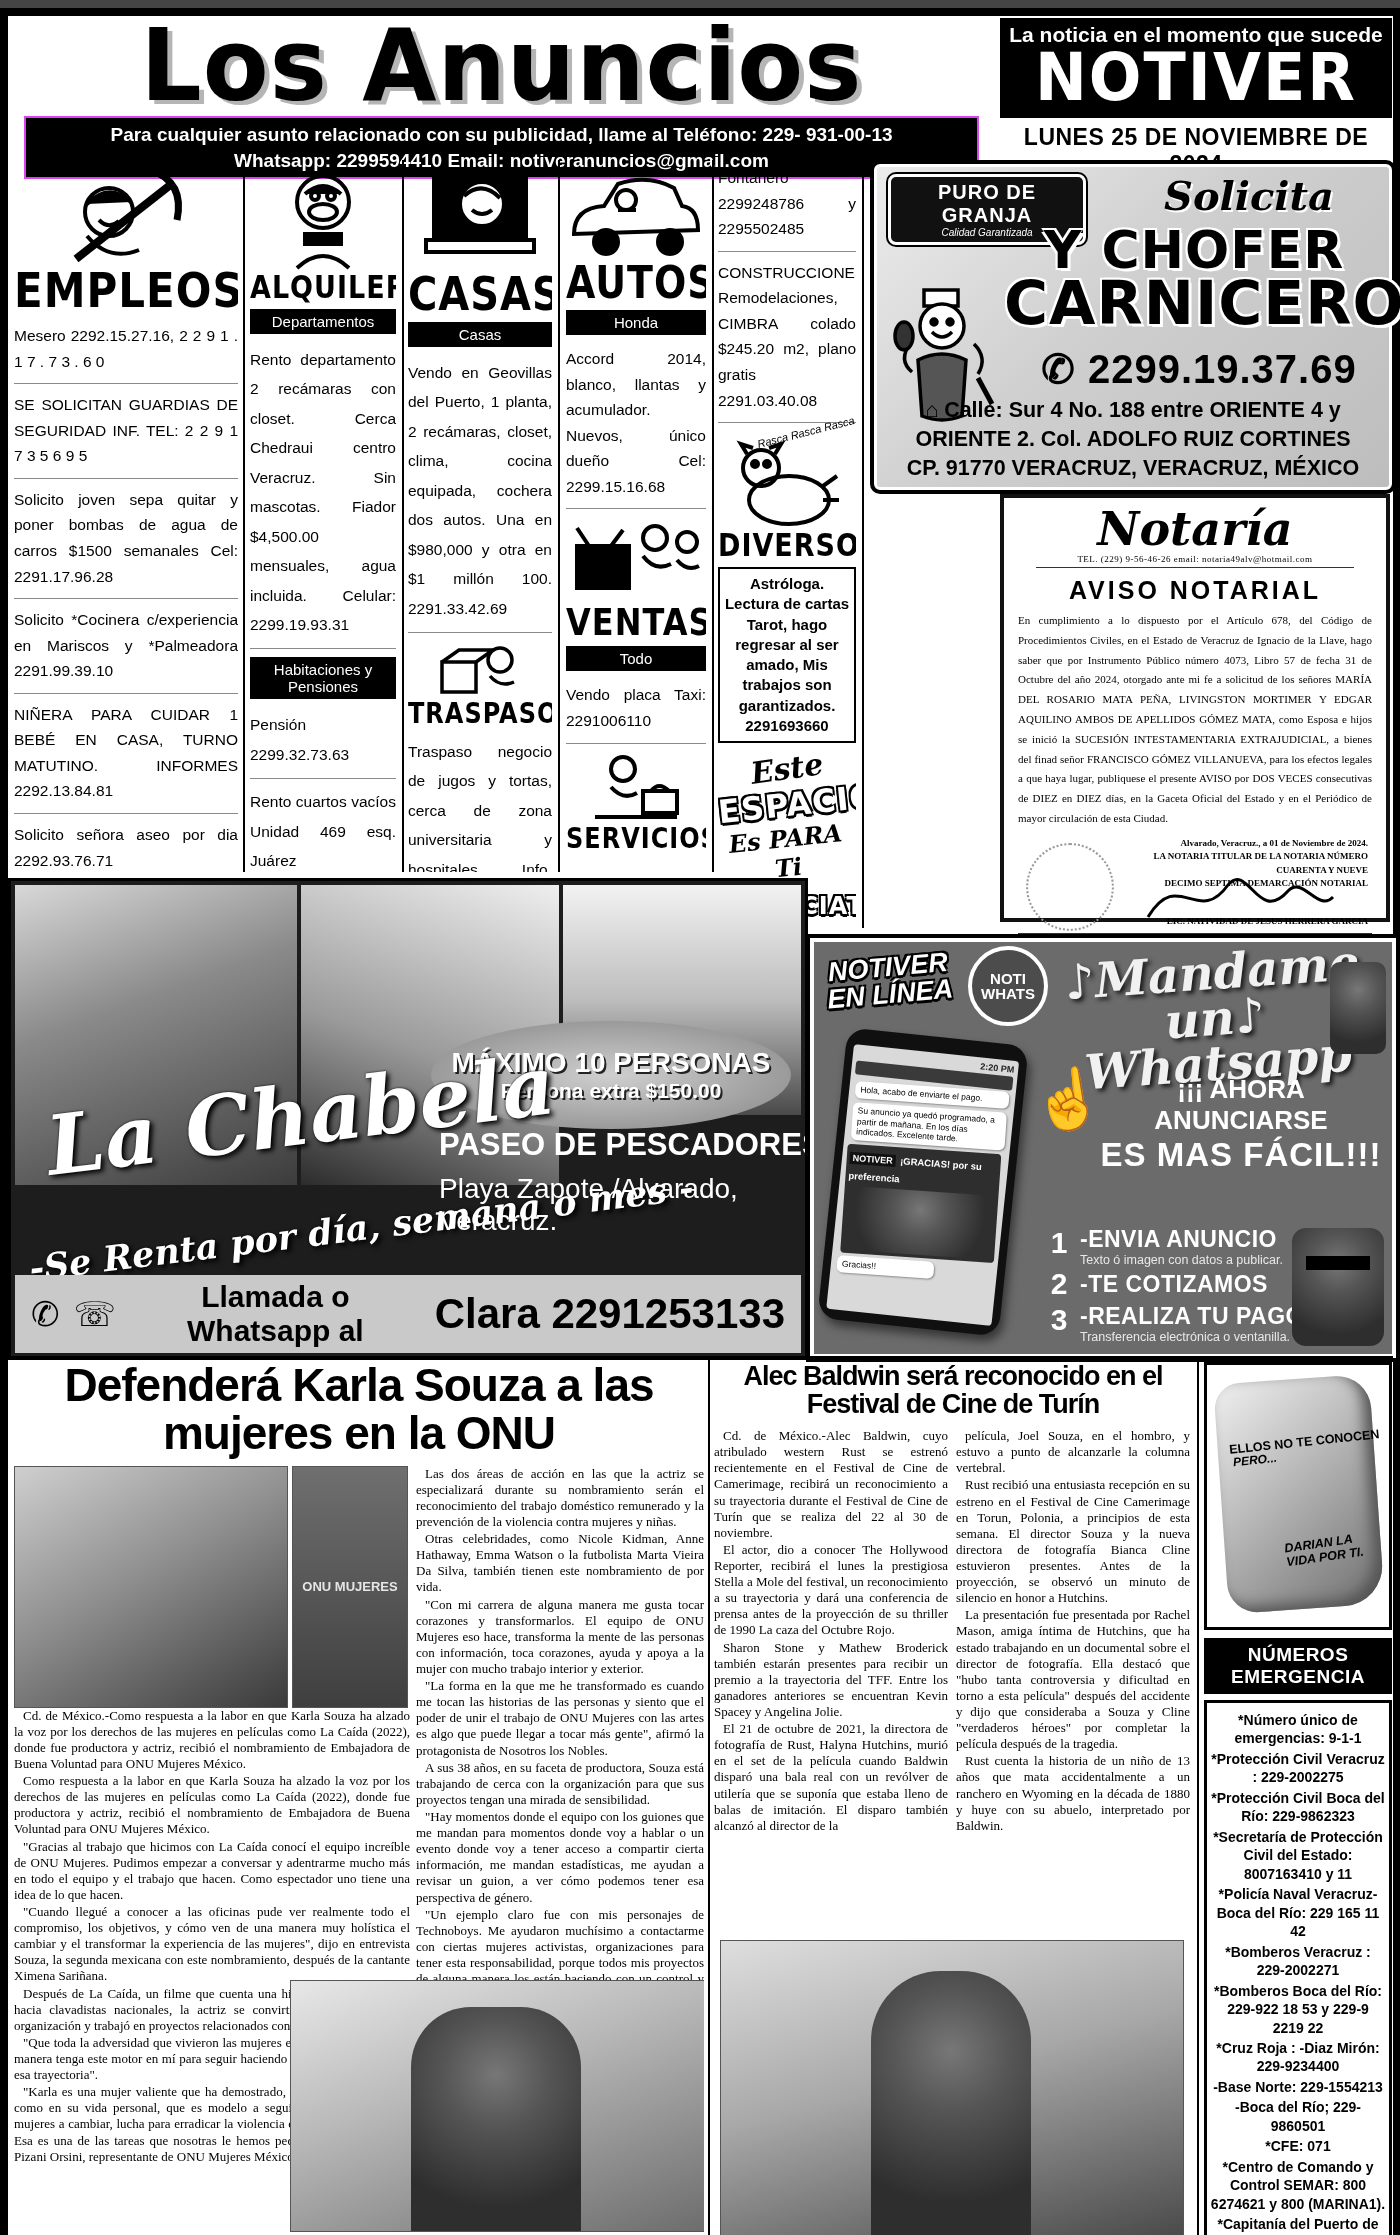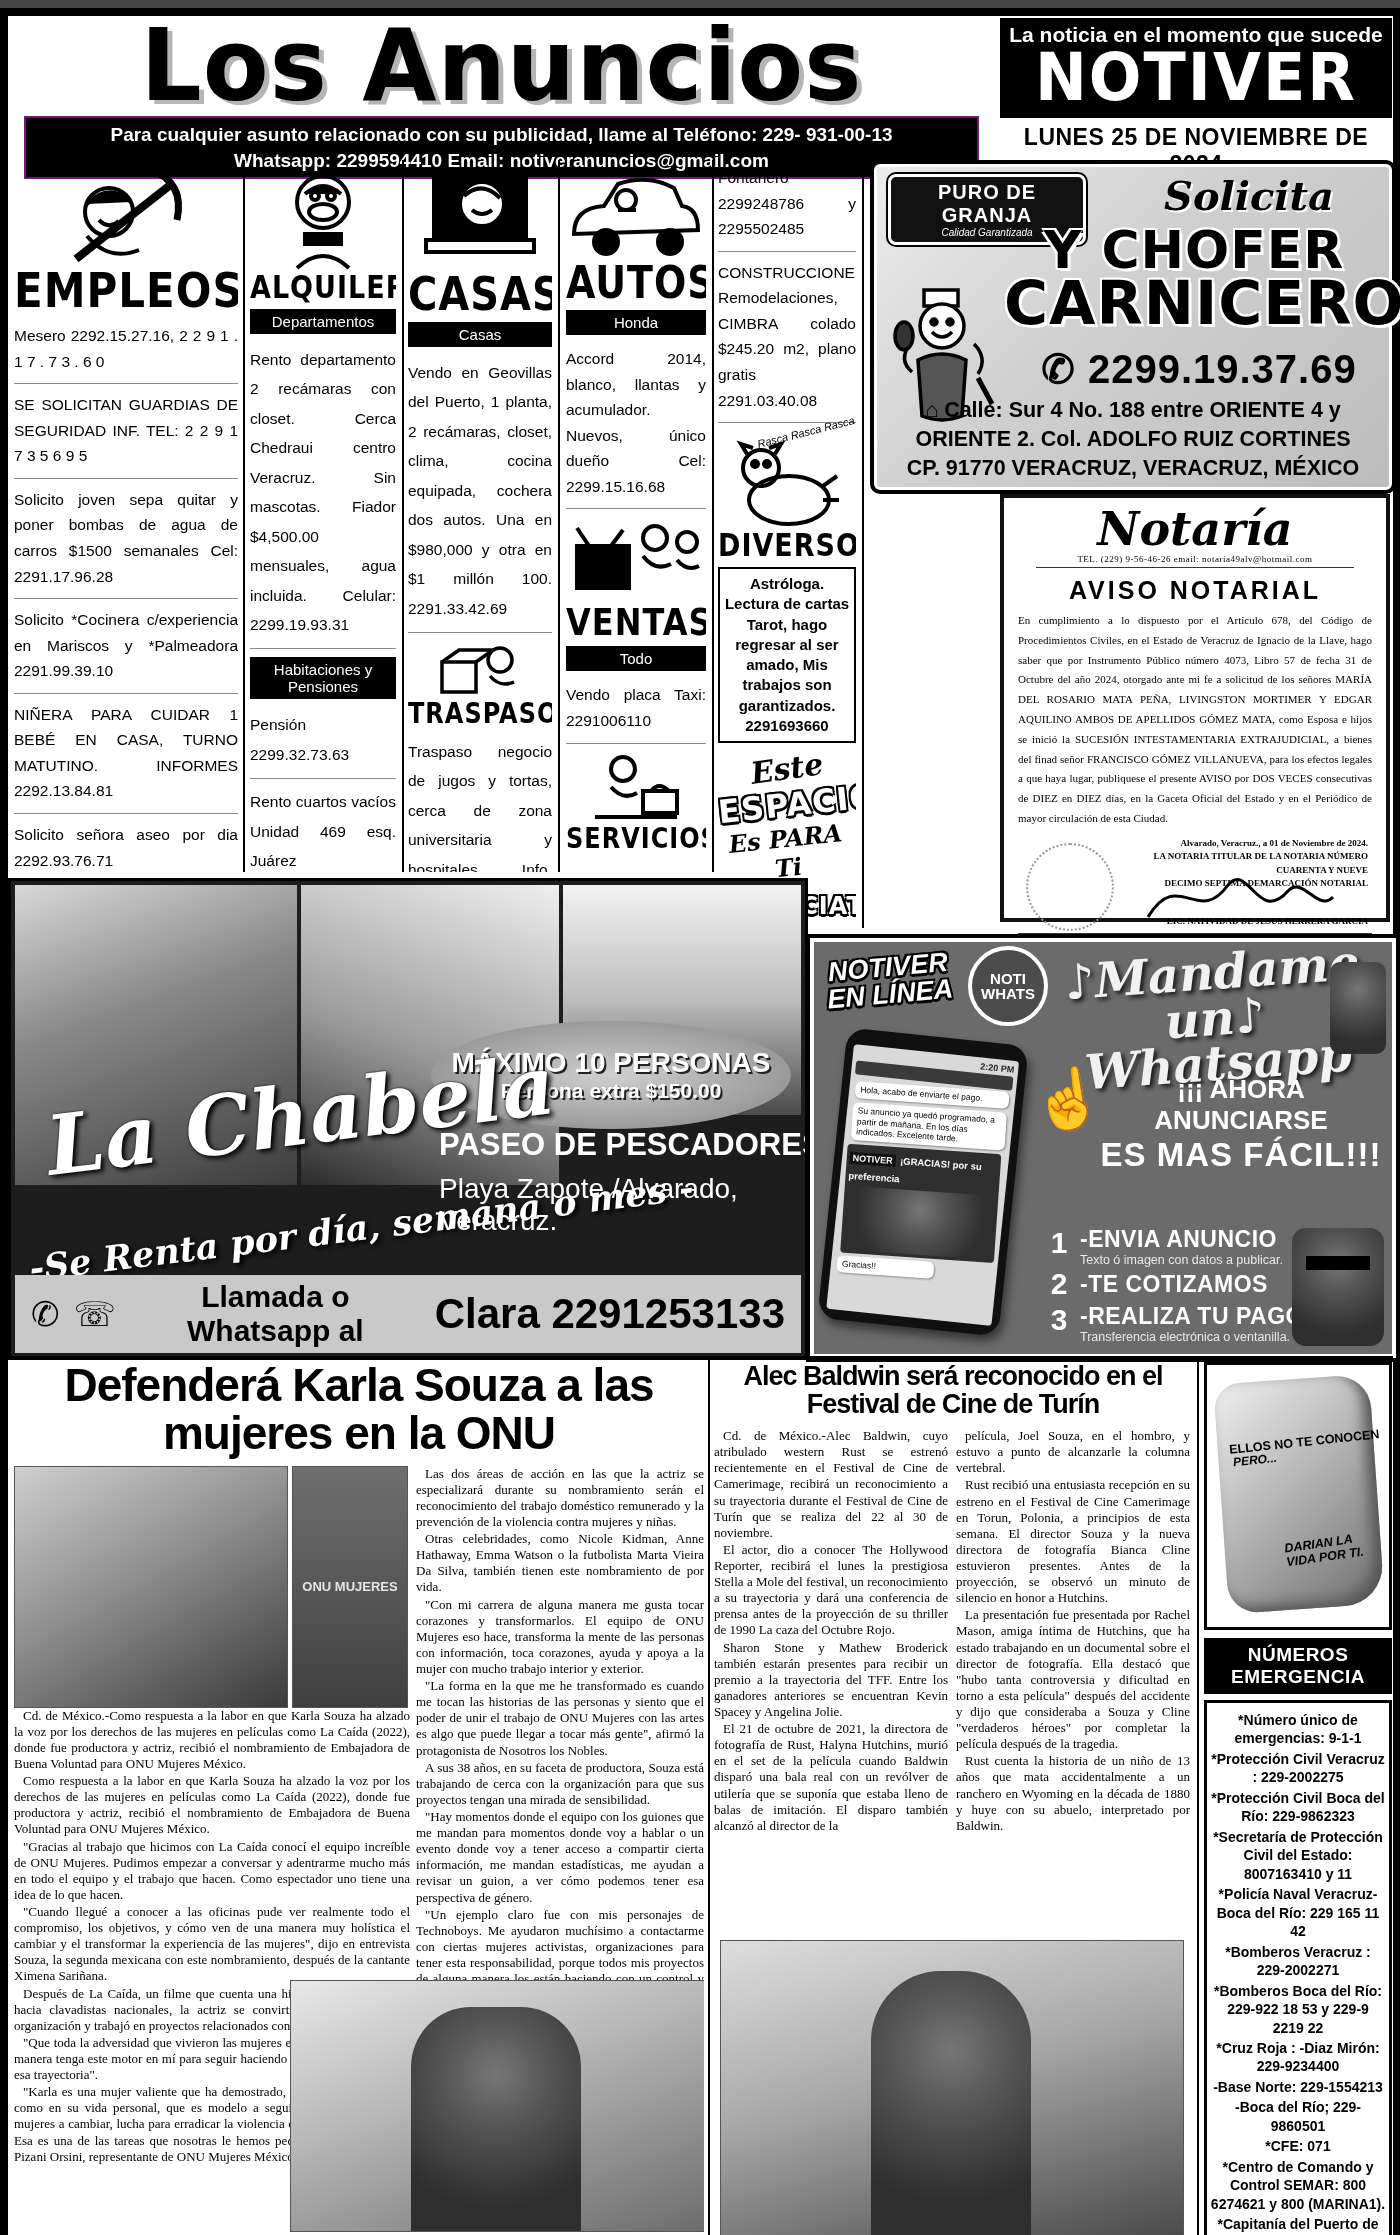--- a/index.html
+++ b/index.html
@@ -5,21 +5,21 @@
   html,body{margin:0;padding:0;background:#444;}
   .page{position:relative;width:1400px;height:2235px;background:#fff;margin:8px auto;
         font-family:"Liberation Sans",sans-serif;color:#000;overflow:hidden;}
   .abs{position:absolute;}
   .strip{background:#000;}
   
   .masthead-title{font-family:"DejaVu Sans",sans-serif;font-weight:bold;font-size:96px;
         letter-spacing:1px;text-align:center;line-height:1;transform:scaleY(1.04);
         text-shadow:5px 4px 0 #b5b5b5;white-space:nowrap;}
   .masthead-bar{background:#000;color:#fff;text-align:center;font-weight:bold;
-        font-size:19px;line-height:1.35;padding:4px 0;border:2px solid #701a75;}
+        font-size:19px;line-height:1.35;padding:4px 0;border:2px solid #d946ef;}
   .notiver-box{background:#000;color:#fff;text-align:center;}
   .notiver-tag{font-size:21px;font-weight:bold;padding-top:5px;}
   .notiver-brand{font-family:"DejaVu Sans",sans-serif;font-weight:bold;font-size:62px;
         letter-spacing:2px;line-height:1;transform:scaleY(1.05);}
   .notiver-date{text-align:center;font-weight:bold;font-size:23px;letter-spacing:.5px;}
   
   .col{overflow:hidden;}
   .sec-icon{display:flex;justify-content:center;align-items:flex-end;}
   .sec-title{font-family:"DejaVu Sans",sans-serif;font-weight:bold;text-align:center;
         letter-spacing:1px;transform:scaleY(1.15);margin:2px 0 6px;line-height:1;}

